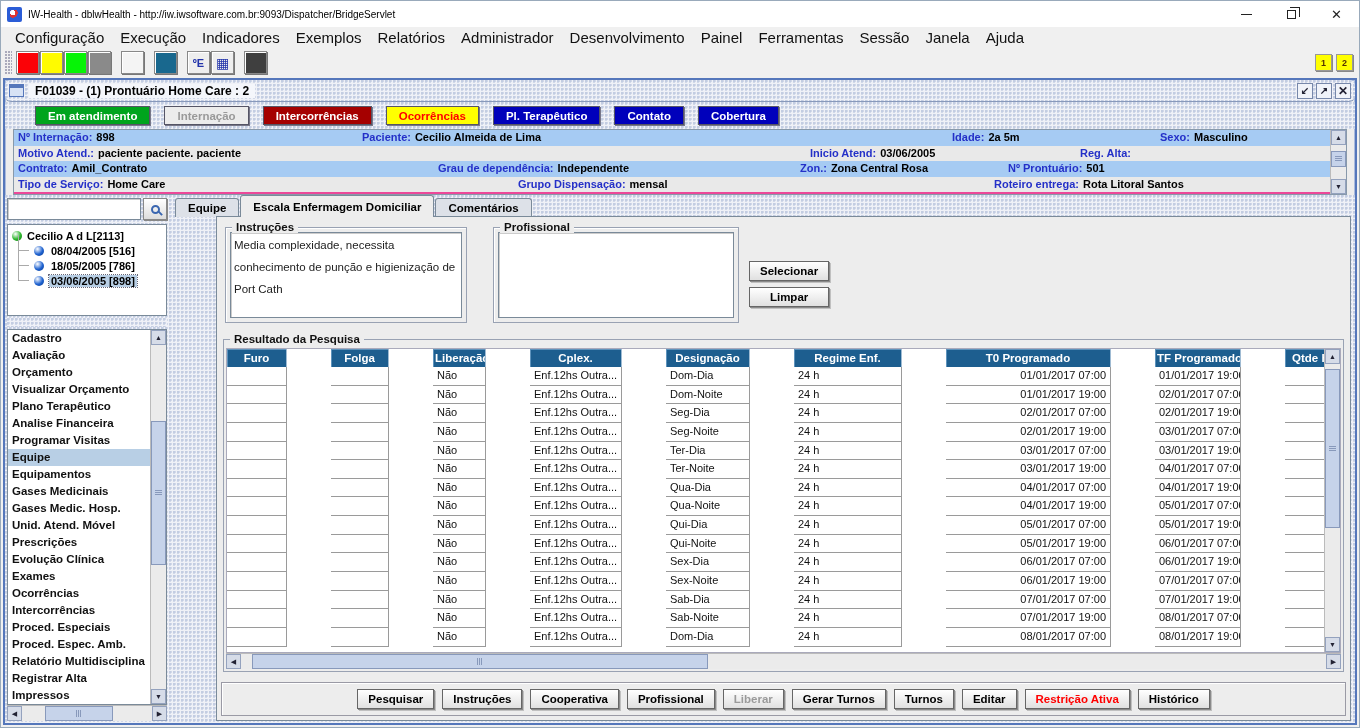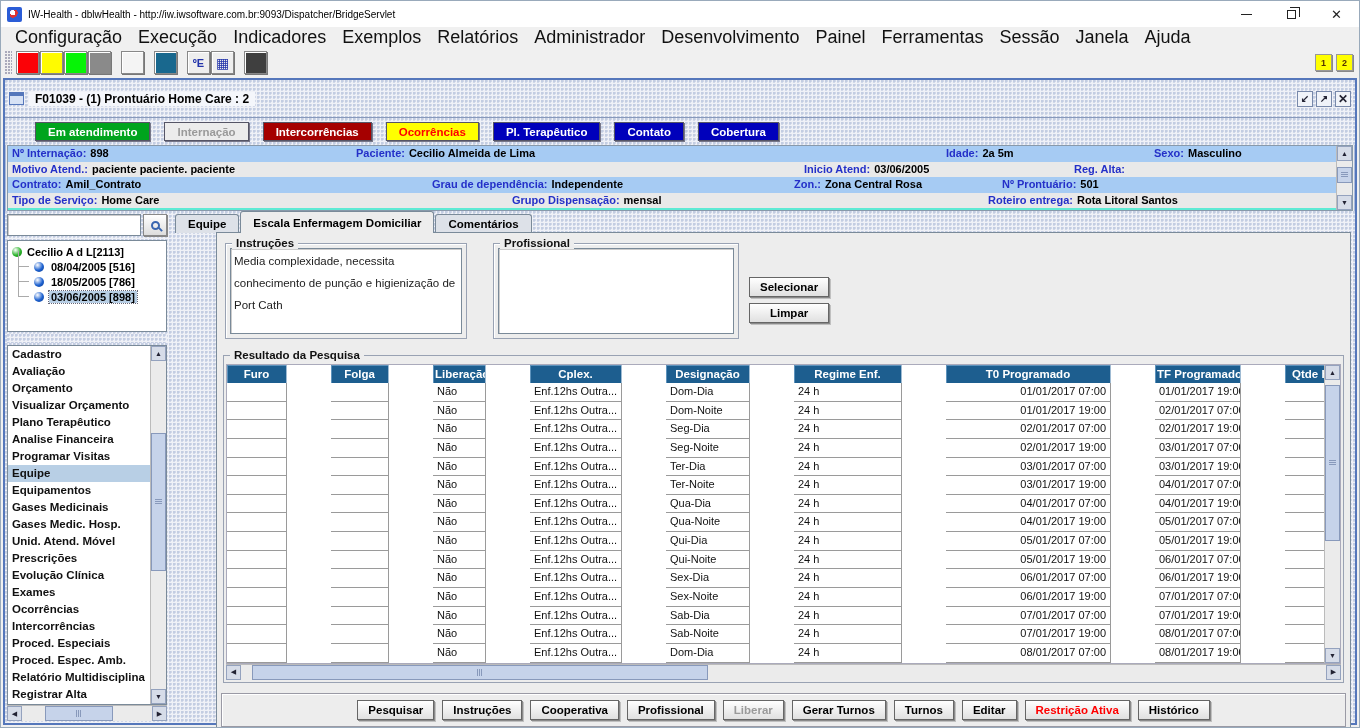--- a/index.html
+++ b/index.html
@@ -17,21 +17,21 @@
   .tb-controls{margin-left:auto;display:flex;height:100%;}
   .tb-ctl{width:45px;height:100%;display:flex;align-items:center;justify-content:center;color:#222;}
   .ctl-min-glyph{display:block;width:11px;height:1px;background:#222;}
   .ctl-restore-glyph{position:relative;width:9px;height:9px;border:1px solid #222;background:#fff;}
   .ctl-restore-glyph::before{content:'';position:absolute;left:2px;top:-4px;width:9px;height:9px;border:1px solid #222;border-bottom:none;border-left:none;}
   .ctl-close-glyph{font-size:13px;line-height:13px;}
 
   
   .menubar{position:absolute;top:26px;left:0;right:0;height:21px;background:#f0f0f0;
            display:flex;align-items:center;padding-left:6px;}
-  .menu-item{font-size:18px;color:#111;padding:2px 8px;cursor:default;}
+  .menu-item{font-size:15px;color:#111;padding:2px 8px;cursor:default;}
 
   
   .toolbar{position:absolute;top:47px;left:0;right:0;height:29px;background:#f0f0f0;
            display:flex;align-items:center;padding:0 6px 0 4px;}
   .grip{width:7px;height:24px;margin-right:4px;
         background-image:radial-gradient(circle at 1px 1px,#aab 40%,transparent 45%);background-size:3px 3px;}
   .swatches{display:flex;}
   .tbtn{width:23px;height:23px;border:1px solid #888;box-shadow:1px 1px 0 #777, inset 1px 1px 0 #fff;
         margin-right:1px;display:flex;align-items:center;justify-content:center;background:#eee;}
   .tbtn.gap{margin-left:9px;}
@@ -41,36 +41,36 @@
   .qbtn{width:17px;height:17px;background:#ffff00;border:1px solid #999;box-shadow:1px 1px 0 #888;
         font-size:9px;font-weight:bold;color:#553300;display:flex;align-items:center;justify-content:center;}
 
   
   .iframe{position:absolute;top:77px;left:2px;right:2px;bottom:2px;
           border:2px solid #5577BB;box-shadow:inset 0 0 0 1px #AABBDD;background:#EDEDED;
           display:flex;flex-direction:column;}
   .dots{background-color:#EFF1F7;
         background-image:radial-gradient(circle at 1px 1px,#C3CDE2 35%,transparent 42%);
         background-size:4px 4px;}
-  .ftitle{height:38px;display:flex;align-items:center;padding:0 4px;border-bottom:1px solid #8899BB;flex:0 0 auto;}
+  .ftitle{height:22px;display:flex;align-items:center;padding:0 4px;border-bottom:1px solid #8899BB;flex:0 0 auto;border-radius:6px;}
   .ficon{width:15px;height:13px;border:1px solid #5577BB;background:#D7E2F5;margin-right:5px;position:relative;}
   .ficon::before{content:'';position:absolute;left:0;top:0;right:0;height:3px;background:#5577BB;}
   .ftitle-text{font-size:12px;font-weight:bold;color:#000;background:#F4F6FB;padding:0 6px;white-space:nowrap;}
   .fctls{margin-left:auto;display:flex;gap:3px;}
   .fc{width:16px;height:16px;border:1px solid #7788AA;background:#F0F3F9;display:flex;
       align-items:center;justify-content:center;font-size:10px;font-weight:bold;color:#223;}
   .fc.close{font-size:12px;}
 
   
   .statusrow{height:27px;display:flex;align-items:center;gap:14px;padding:0 0 0 30px;flex:0 0 auto;}
   .sbtn{height:19px;display:flex;align-items:center;justify-content:center;padding:0 12px;
         font-size:11.5px;font-weight:bold;border:1px solid #556;box-shadow:1px 1px 0 #778;}
 
   
-  .patient{height:66px;flex:0 0 auto;margin:0 2px;border:1px solid #8899AA;background:#5eead4;position:relative;display:flex;}
+  .patient{height:66px;flex:0 0 auto;margin:0 8px;border:1px solid #8899AA;background:#ec4899;position:relative;display:flex;}
   .pi-rows{flex:1 1 auto;display:flex;flex-direction:column;}
   .pi-row{position:relative;height:15.5px;font-size:11px;font-weight:bold;}
   .pi-row.blue{background:#A6CBF3;}
   .pi-row.gray{background:#E9E9E9;}
   .pif{position:absolute;top:1px;white-space:nowrap;color:#000;}
   .pif b{color:#2430C8;margin-right:4px;}
   .vscroll{width:16px;flex:0 0 auto;background:#EBEBEB;border-left:1px solid #bbb;
            display:flex;flex-direction:column;position:relative;}
   .sb-btn{height:15px;background:#D6DCE8;border:1px solid #94A2BE;display:flex;align-items:center;
           justify-content:center;font-size:7px;color:#223;flex:0 0 auto;}

